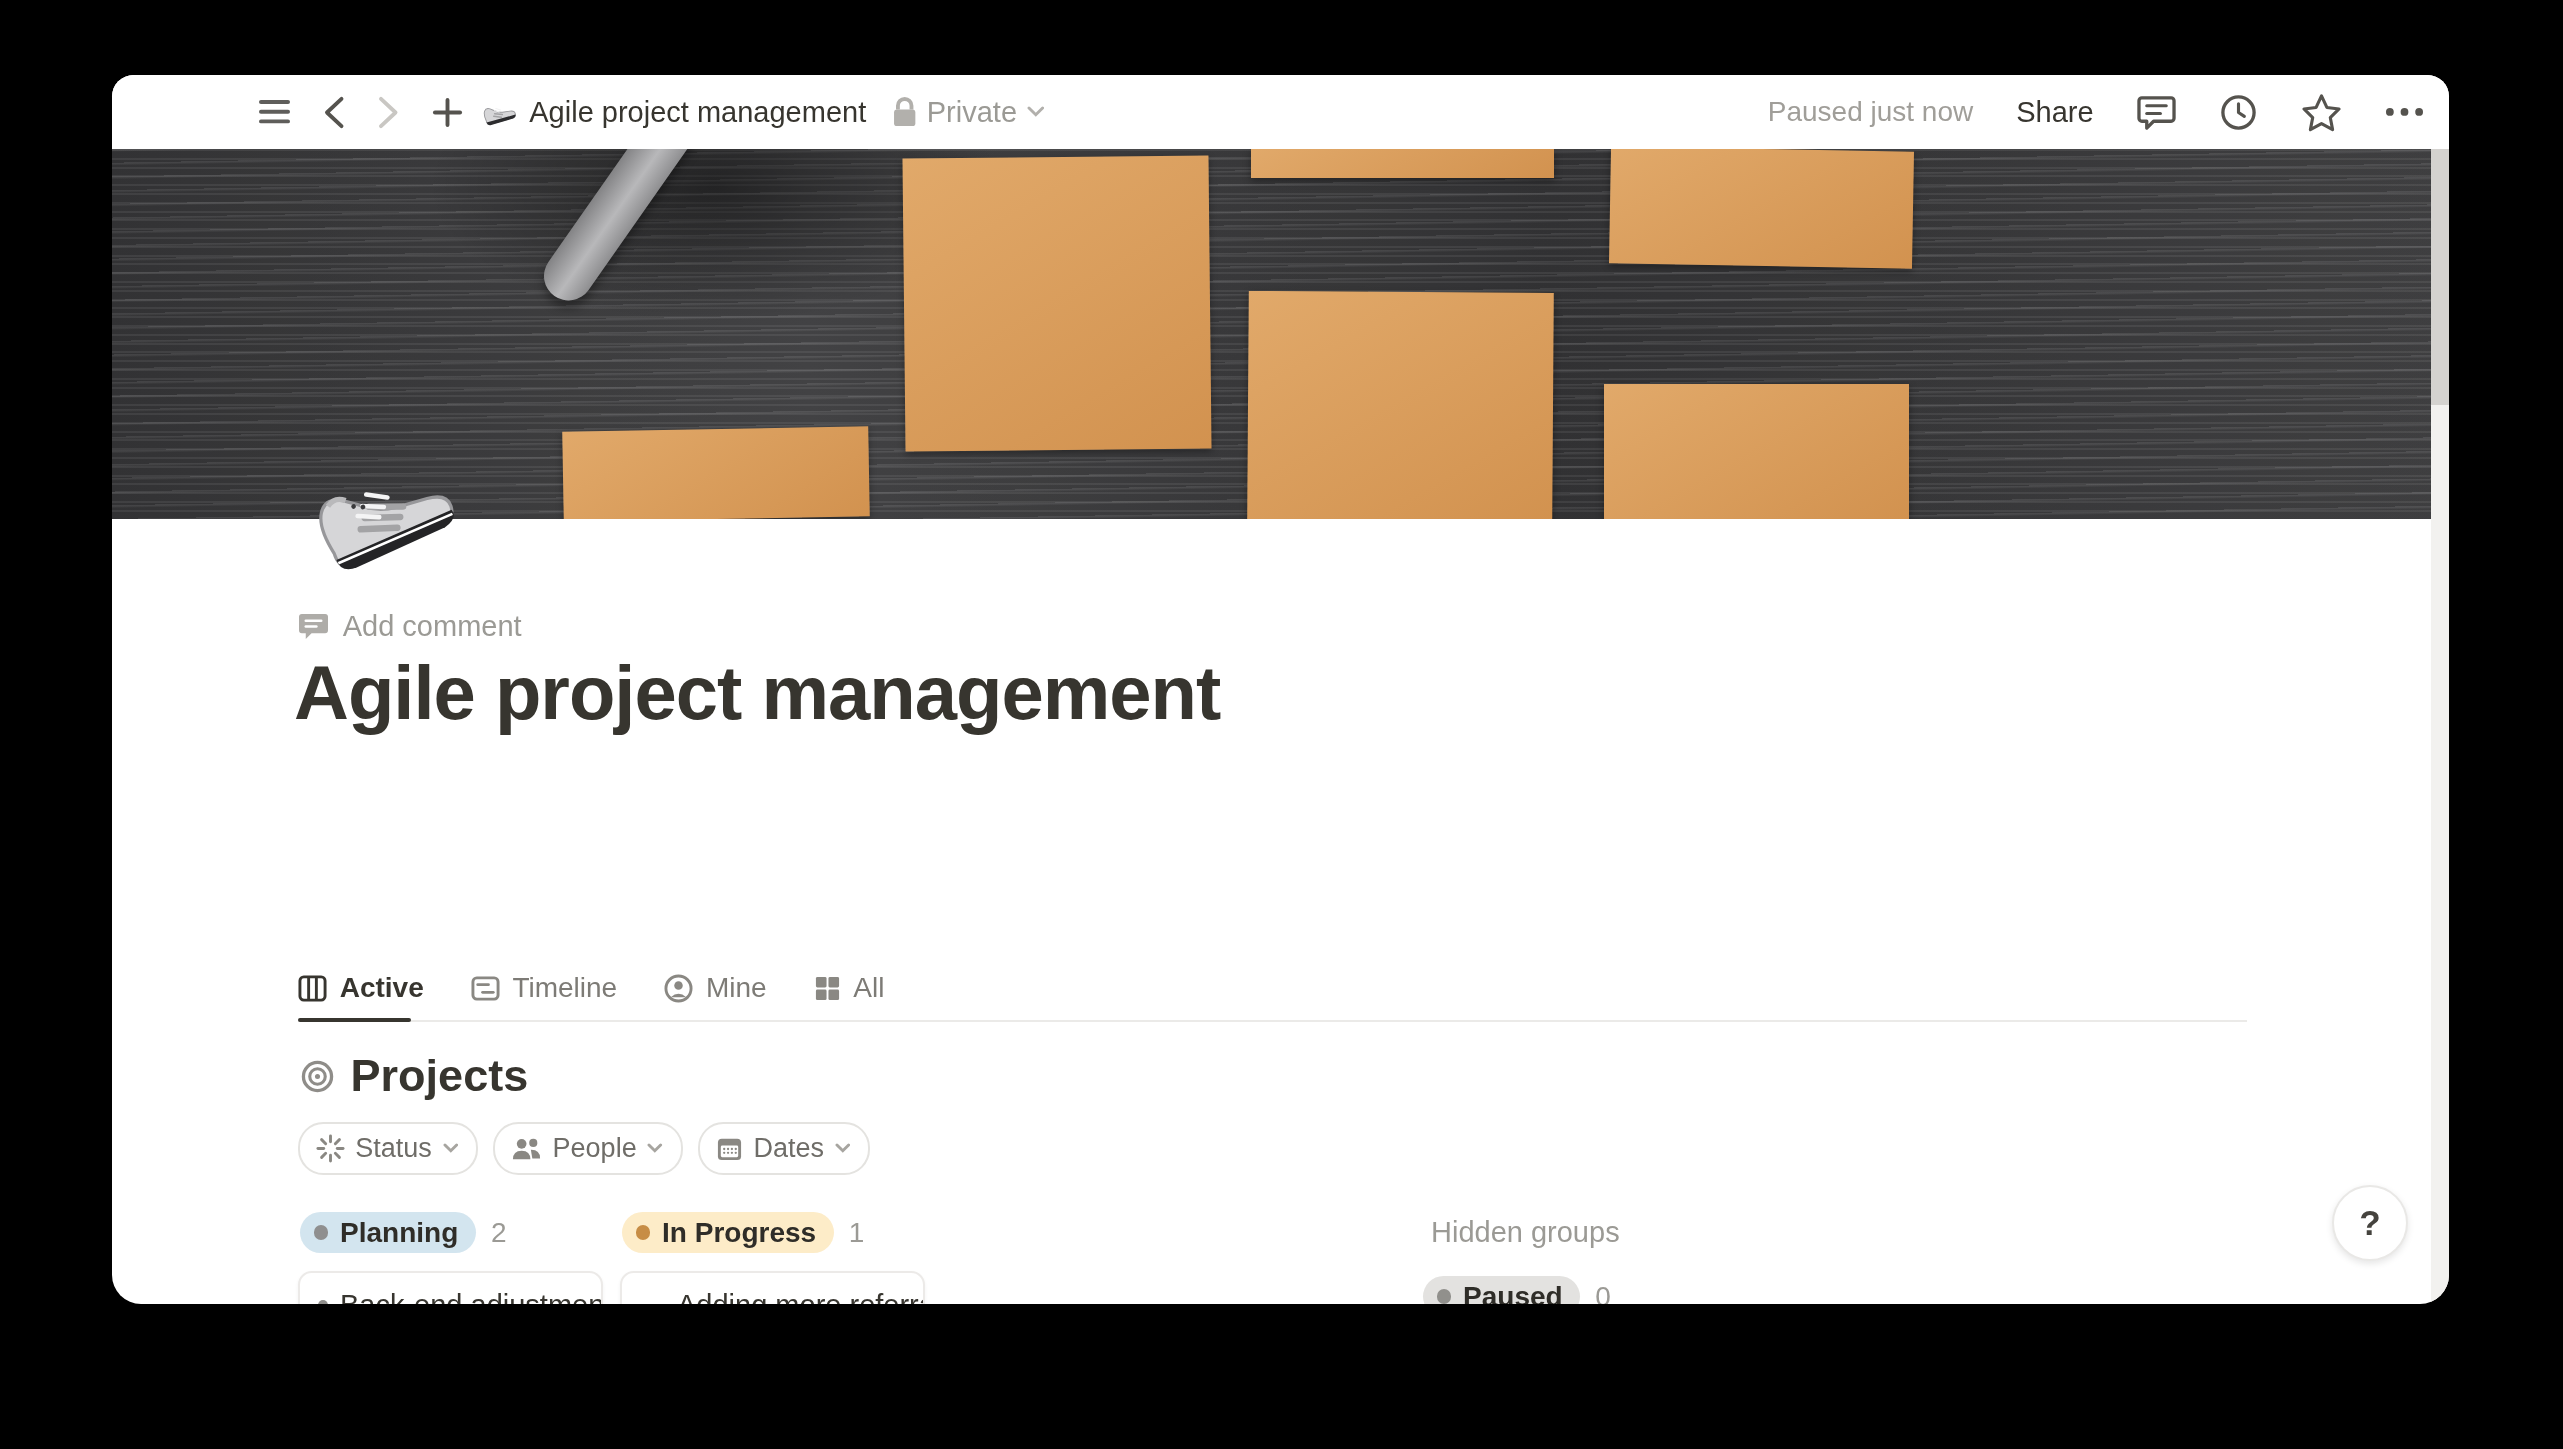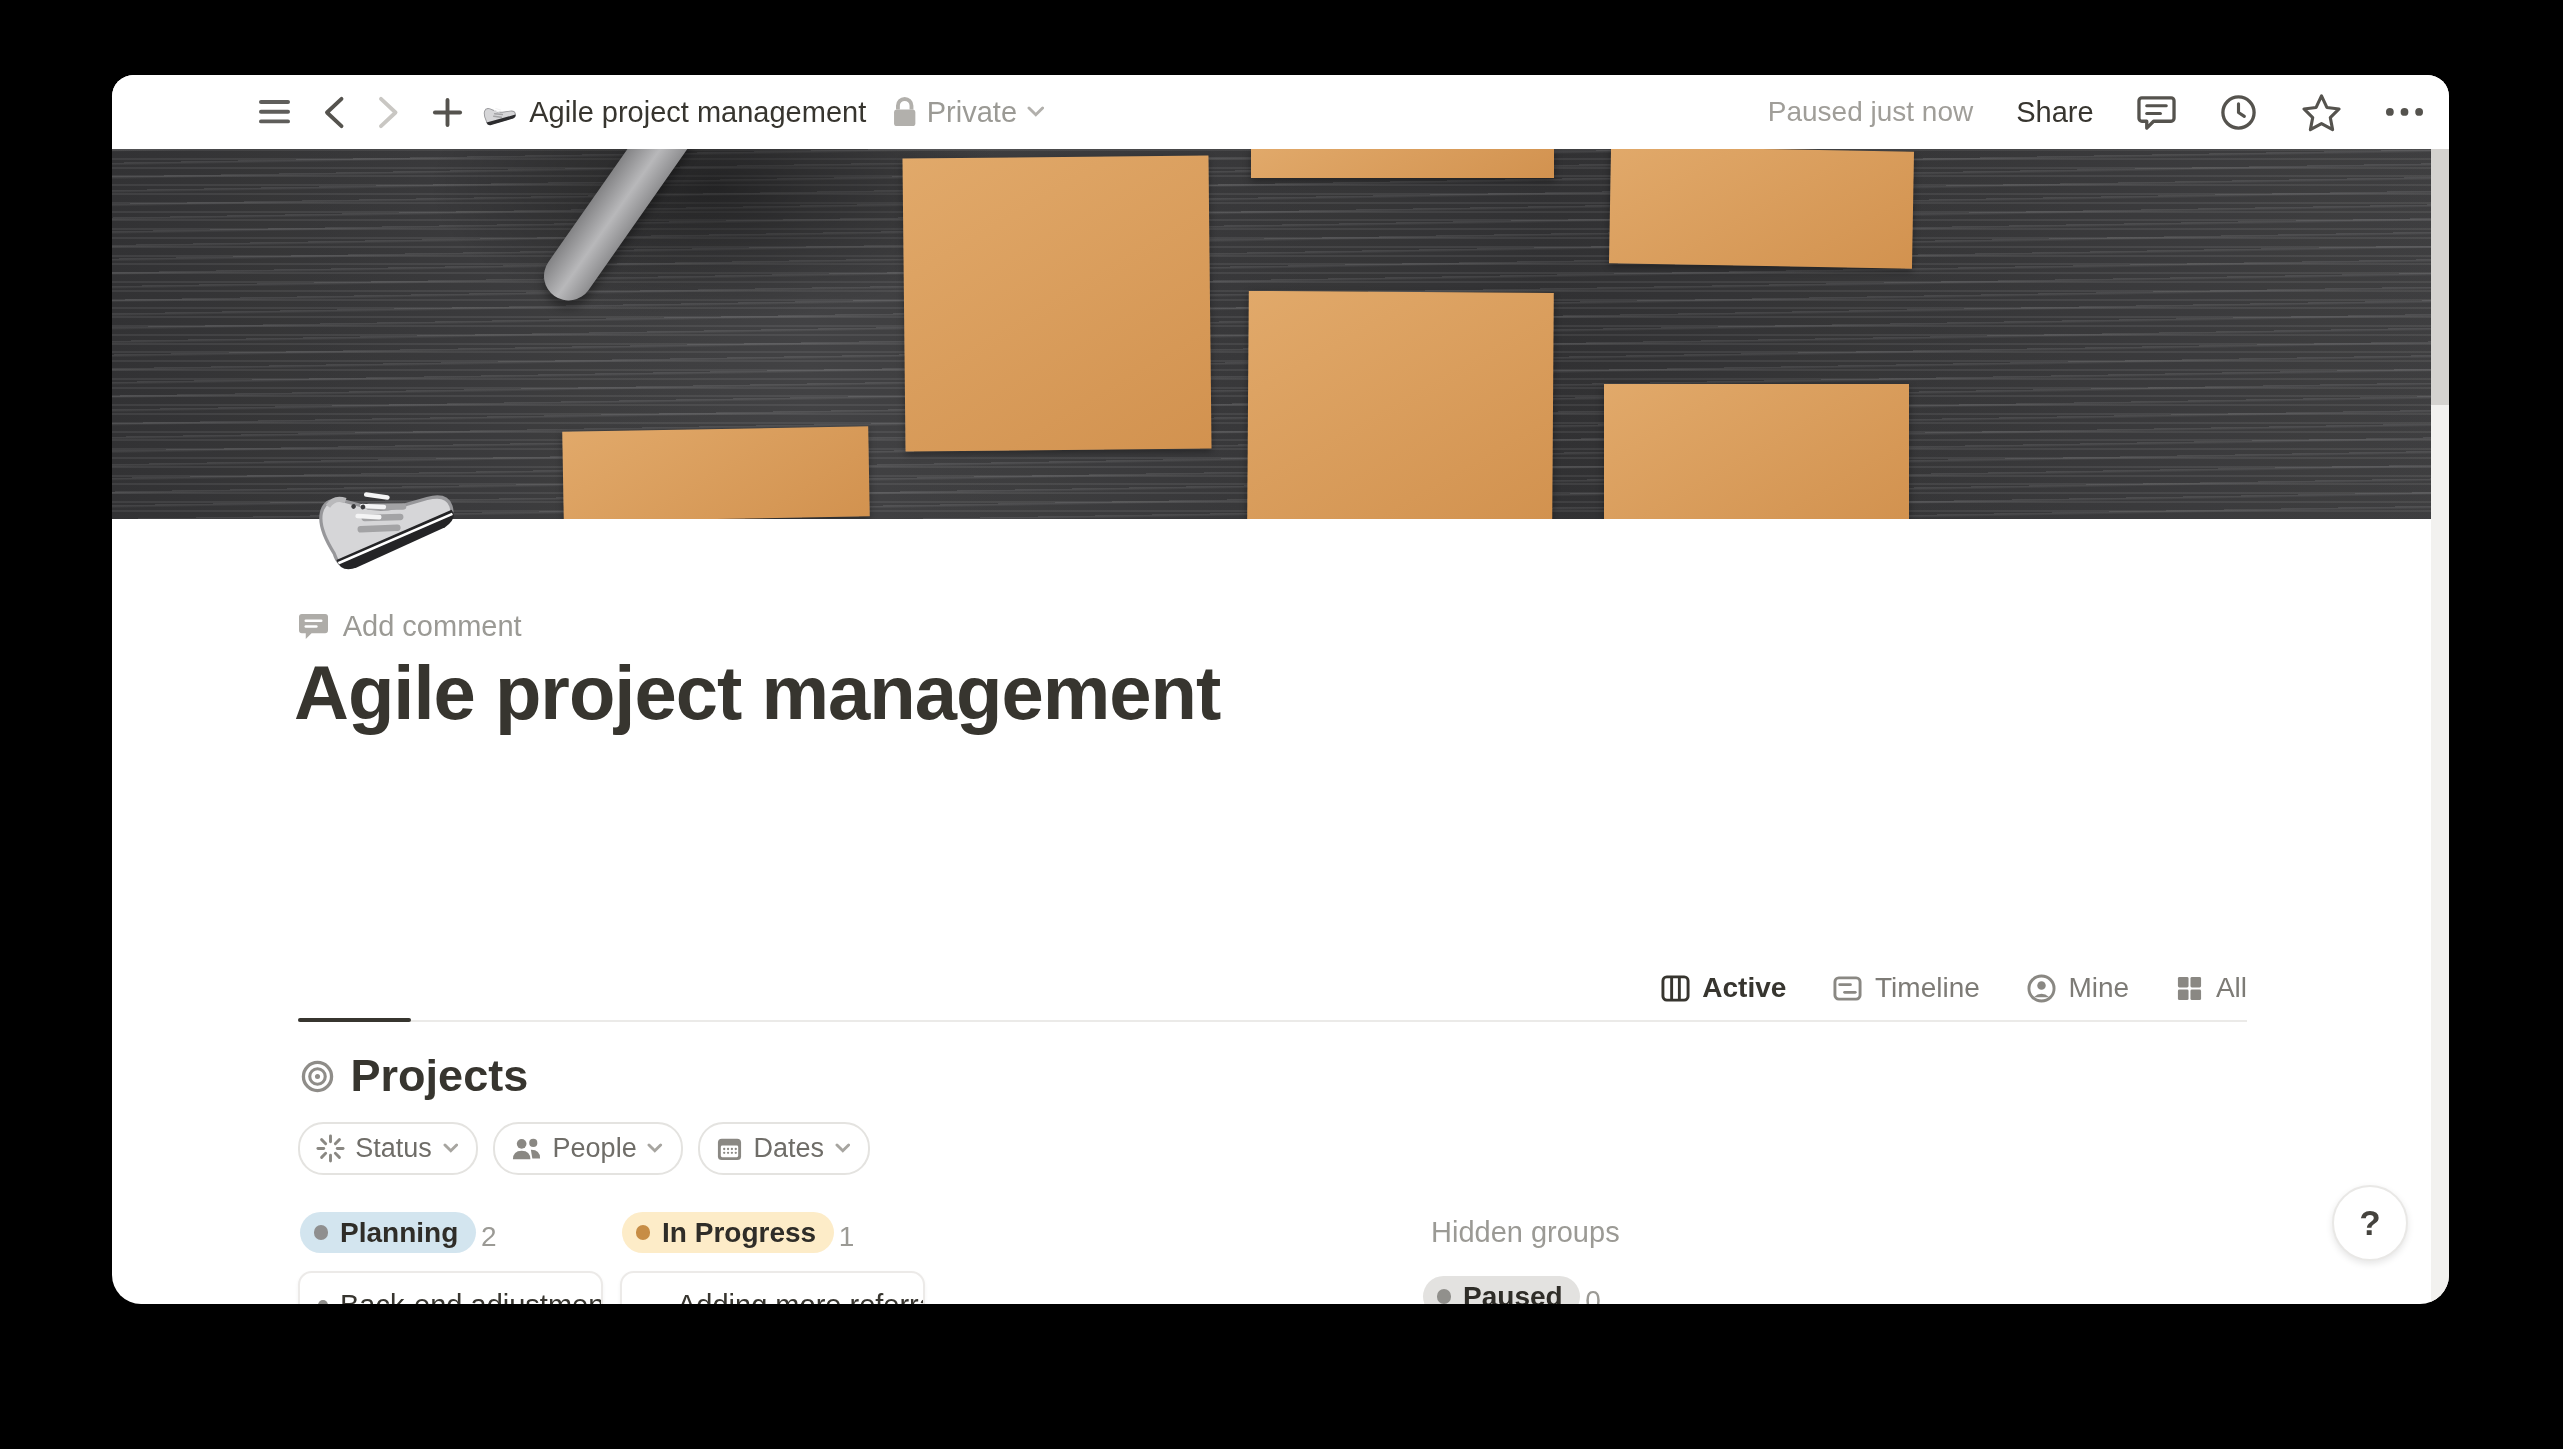--- a/index.html
+++ b/index.html
@@ -46,33 +46,33 @@
 
   
   .add-comment{position:absolute;left:186px;top:535px;display:flex;align-items:center;gap:13.7px;
                color:#9b9a95;font-size:29px;}
   .page-title{position:absolute;left:182px;top:574px;font-size:76px;font-weight:700;
               letter-spacing:-1px;color:#37352f;}
   .tip{position:absolute;left:186px;top:703px;width:1900px;font-size:31px;line-height:48px;color:#7d7b76;}
   .tip b{color:#7d7b76;}
 
   .tabs{position:absolute;left:186px;top:881px;width:1949px;height:64px;
-        border-bottom:2px solid #ebeae8;display:flex;align-items:center;gap:47px;justify-content:flex-end;}
+        border-bottom:2px solid #ebeae8;display:flex;align-items:center;gap:47px;}
   .tab{display:flex;align-items:center;gap:12.7px;font-size:28px;color:#7d7b76;height:100%;cursor:pointer;}
   .tab.selected{color:#37352f;font-weight:600;}
   .tab-underline{position:absolute;left:0;bottom:-2px;width:113px;height:3.9px;background:#37352f;border-radius:2px;}
 
   .projects-row{position:absolute;left:189px;top:975px;display:flex;align-items:center;gap:16.6px;}
   .projects-title{font-size:45px;font-weight:700;color:#37352f;}
 
   .filters{position:absolute;left:186px;top:1047px;display:flex;gap:15.6px;}
   .filter-pill{display:flex;align-items:center;gap:10.7px;height:49px;padding:0 17.6px 0 15.6px;
       border:2px solid #e4e3e0;border-radius:25.4px;font-size:27px;color:#6f6d68;cursor:pointer;background:#fff;}
 
-  .group-header{position:absolute;display:flex;align-items:flex-end;gap:5px;}
+  .group-header{position:absolute;display:flex;align-items:center;gap:15px;}
   .group-pill{display:flex;align-items:center;gap:11.7px;height:41px;padding:0 17.6px 0 13.7px;
       border-radius:21.5px;font-size:28px;font-weight:600;color:#2f2d28;}
   .group-dot{width:14.7px;height:14.7px;border-radius:50%;}
   .group-count{font-size:28px;color:#9b9a95;}
   .pill-planning{background:#d3e5ef;}
   .pill-inprogress{background:#fdecc8;}
   .pill-paused{background:#e3e2e0;}
   .dot-planning{background:#8f8f8f;}
   .dot-inprogress{background:#c78d45;}
   .dot-paused{background:#91908c;}

